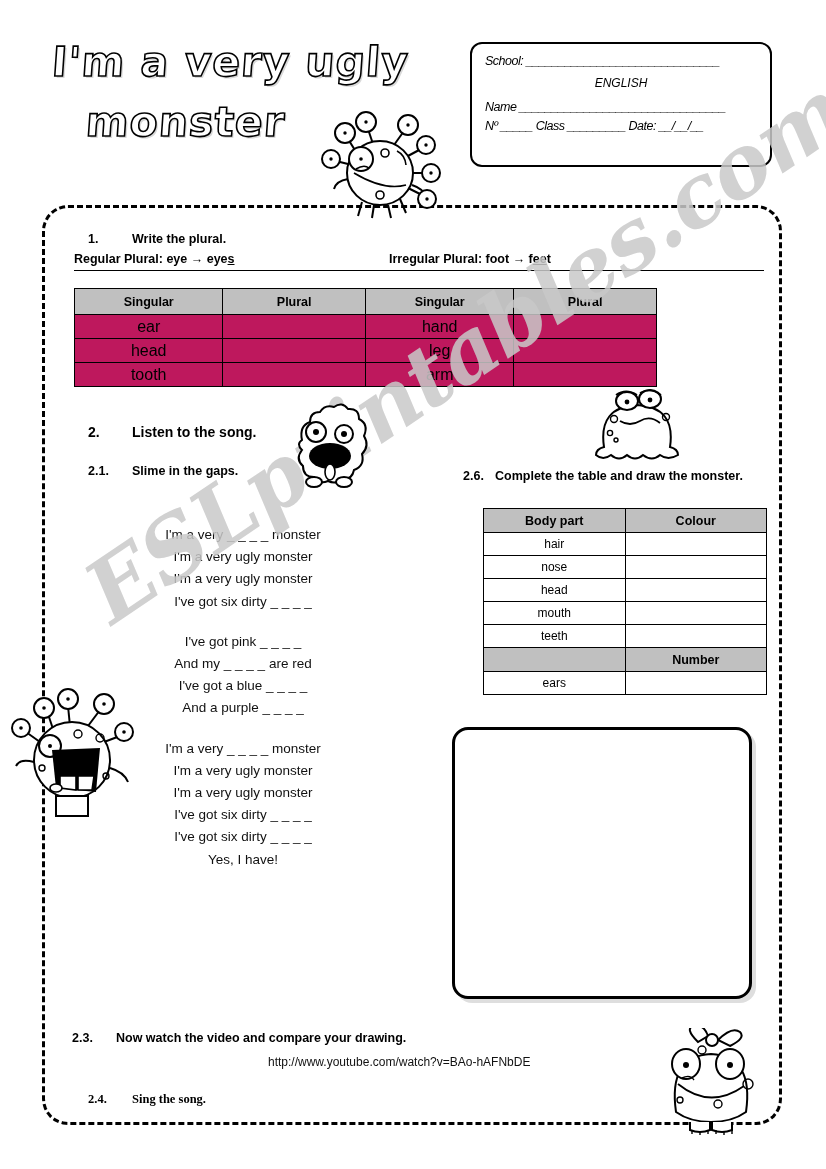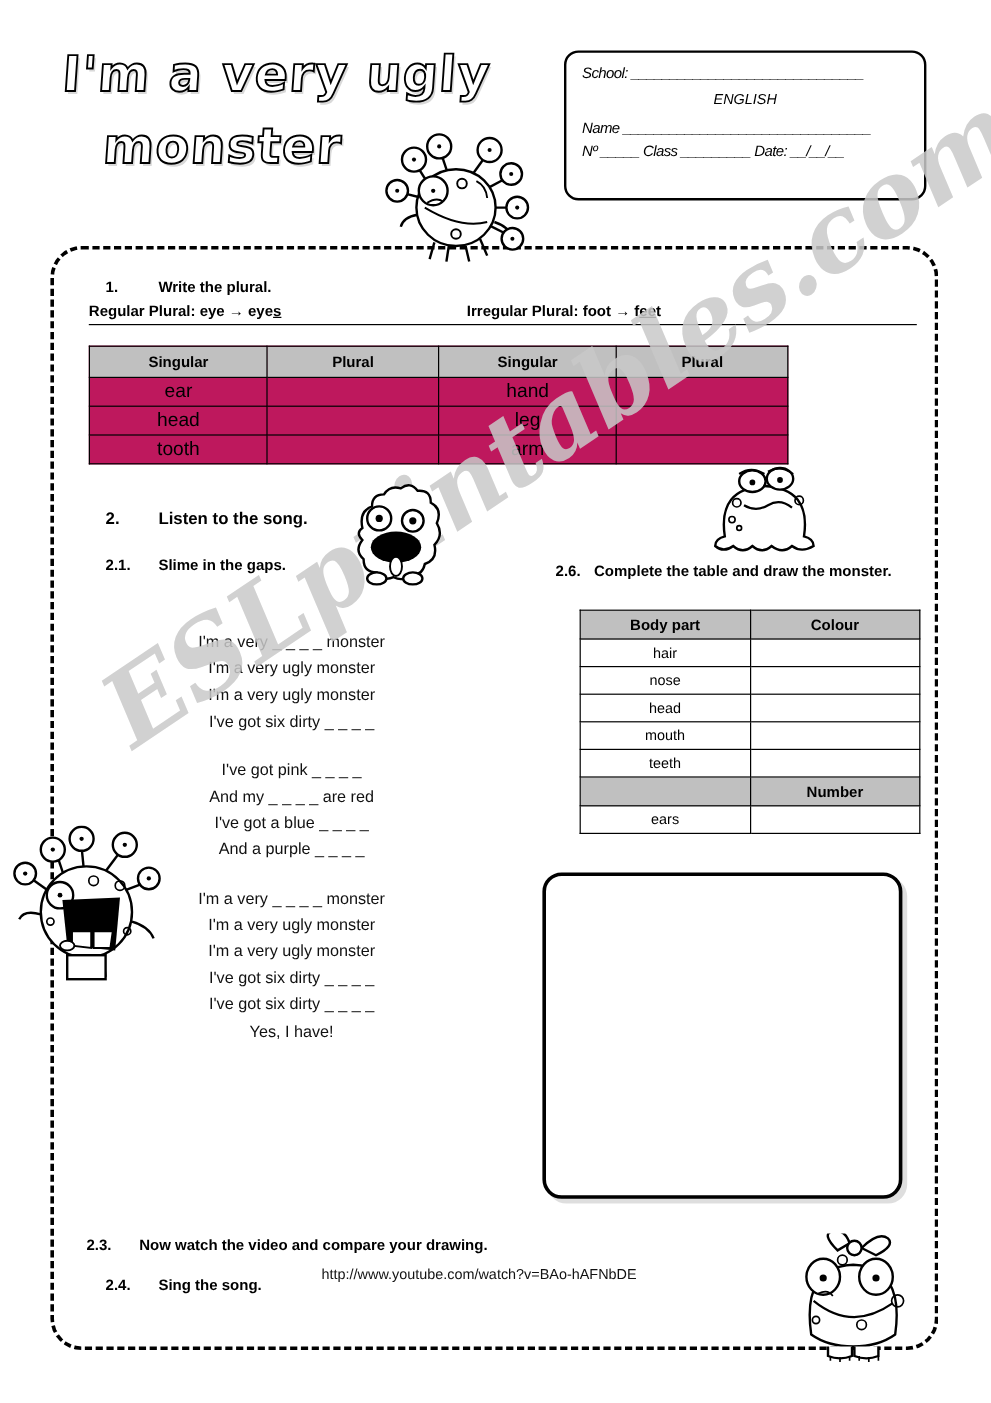--- a/index.html
+++ b/index.html
@@ -197,22 +197,22 @@
   .ex23-head{
     position:absolute; left:72px; top:1031px; z-index:4;
     font-size:12.5px; font-weight:bold; white-space:nowrap;
   }
   .ex23-head .num{ display:inline-block; width:44px; }
   .url{
     position:absolute; left:268px; top:1055px; z-index:4;
     font-size:12px; color:#111; white-space:nowrap;
   }
   .ex24-head{
-    position:absolute; left:88px; top:1064px; z-index:4;
-    font-size:12.5px; font-weight:bold; white-space:nowrap;
+    position:absolute; left:88px; top:1092px; z-index:4;
+    font-size:12.5px; font-weight:bold; white-space:nowrap;font-family:Liberation Serif, serif;
   }
   .ex24-head .num{ display:inline-block; width:44px; }
 
   
   .mon{ position:absolute; z-index:6; }
   .mon svg{ display:block; }
   .mon-title{ left:318px; top:103px; }
   .mon-song { left:282px; top:396px; }
   .mon-table{ left:580px; top:383px; }
   .mon-left { left:8px;  top:688px; }

